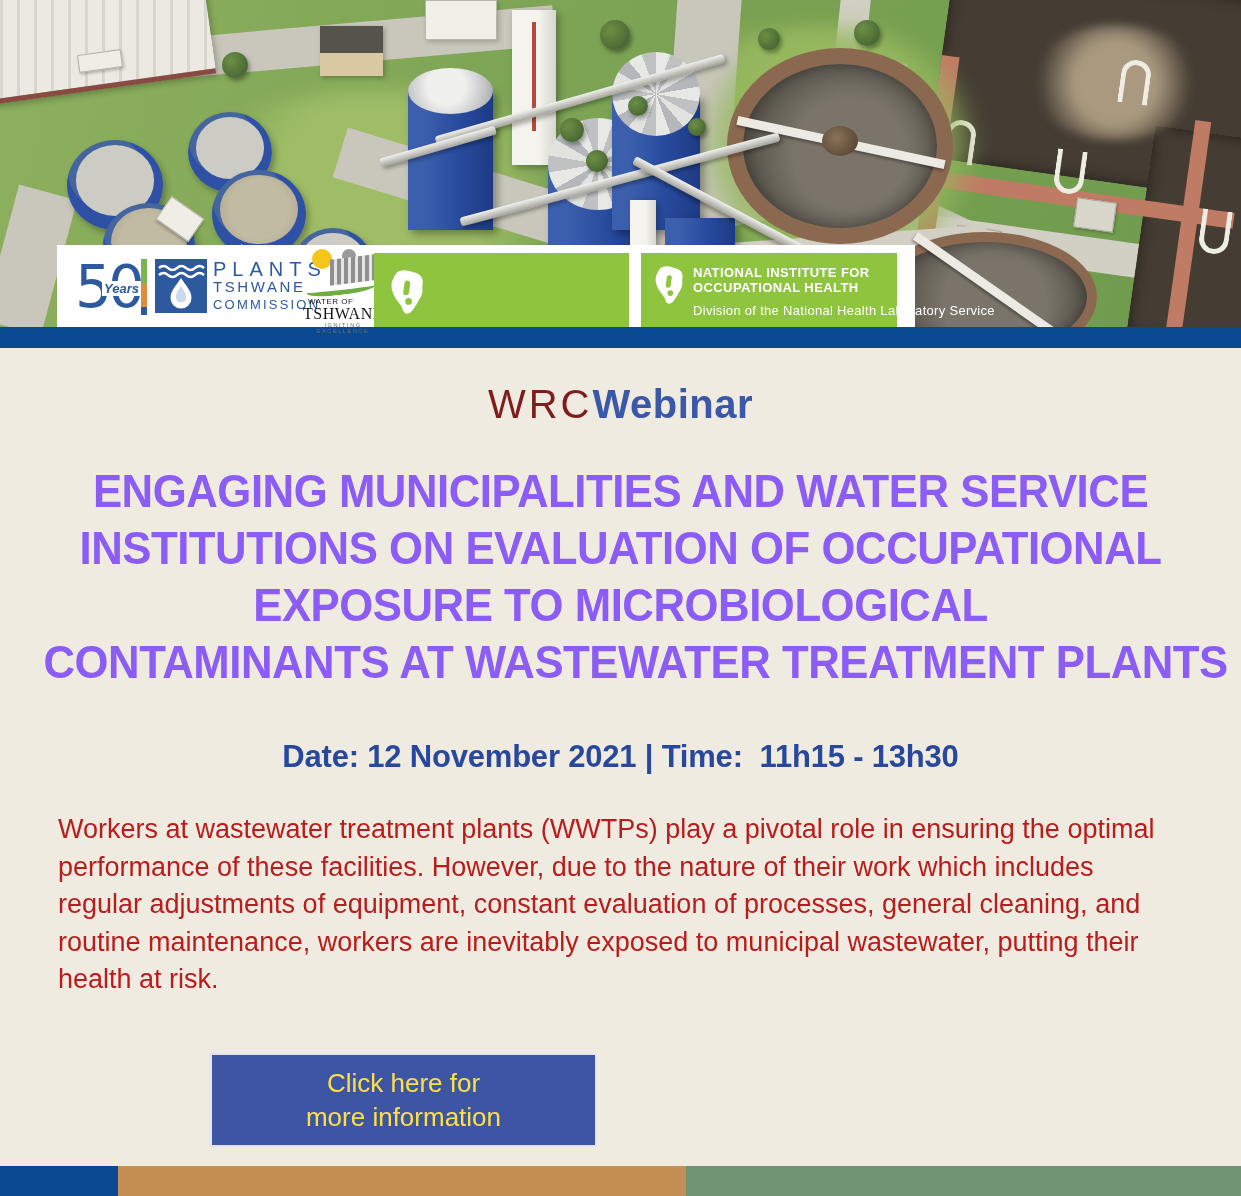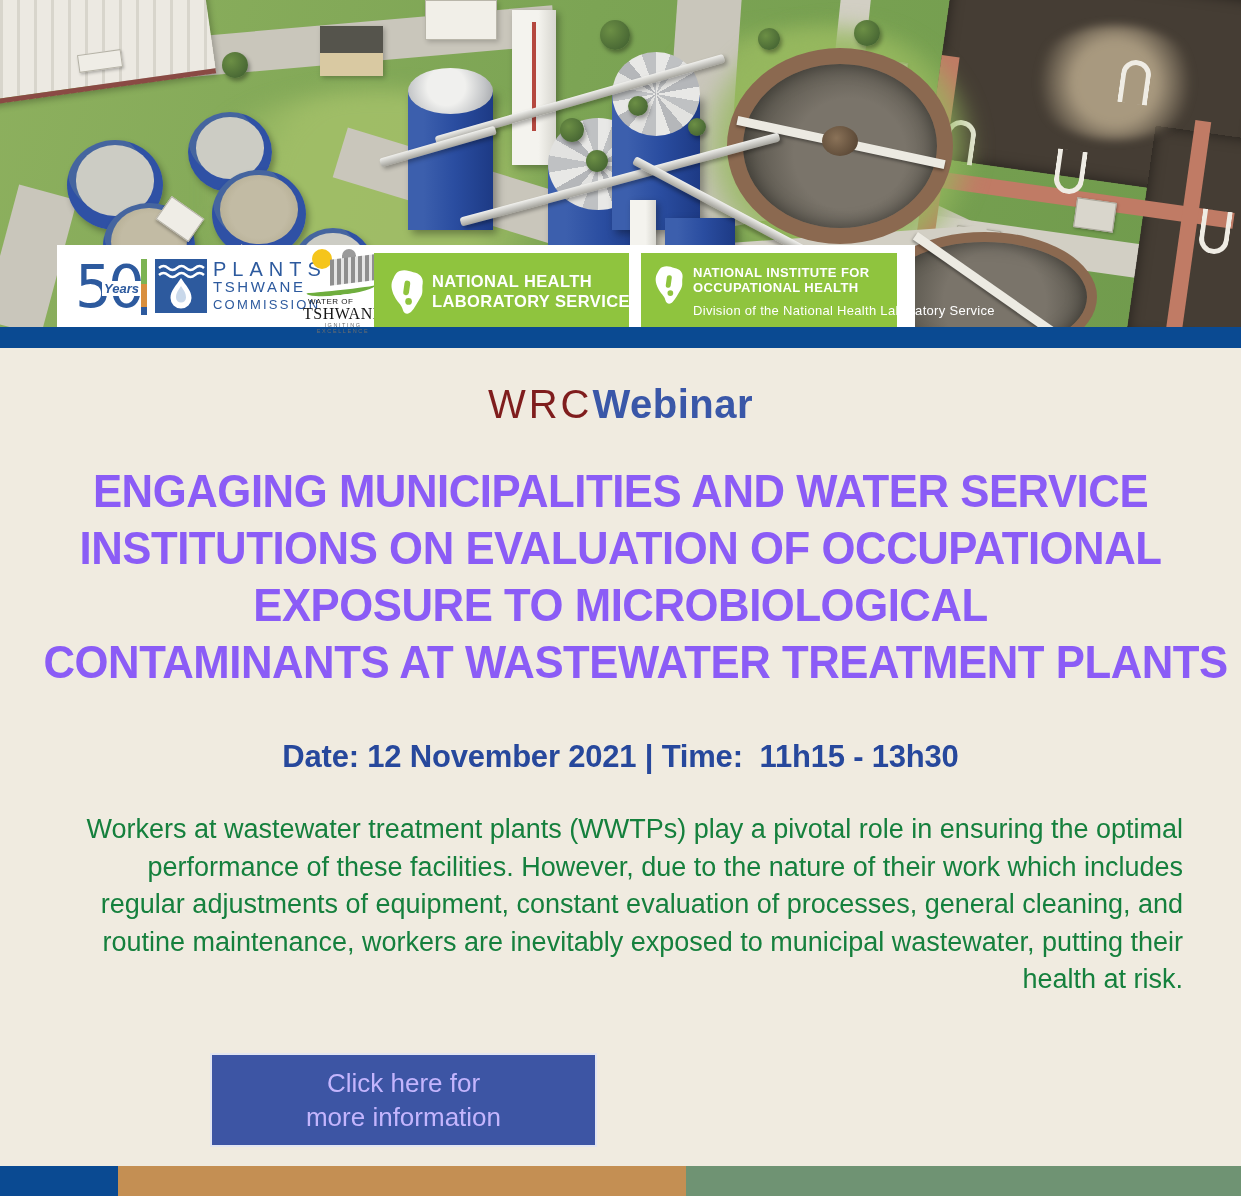--- a/index.html
+++ b/index.html
@@ -87,26 +87,26 @@
   
   .kicker { position:absolute; top:382px; width:100%; text-align:center; font-size:40px; z-index:2; }
   .kicker-prefix { color:#7f1d1d; font-weight:400; letter-spacing:3px; }
   .kicker-suffix { color:#3a57a8; font-weight:700; letter-spacing:.5px; }
 
   .title { position:absolute; top:462px; width:100%; text-align:center; color:#8b5cf6; font-weight:700; font-size:47px; line-height:57px; z-index:2; }
   .title-line { transform:scaleX(.93); transform-origin:center; white-space:nowrap; letter-spacing:-.5px; }
 
   .datetime { position:absolute; top:739px; width:100%; text-align:center; color:#27489c; font-weight:700; font-size:31px; letter-spacing:-.2px; white-space:pre; z-index:2; }
 
-  .body-text { position:absolute; top:811px; left:50%; transform:translateX(-50%); width:1125px; text-align:right; font-size:27px; line-height:37.5px; color:#15803d; z-index:2; }
+  .body-text { position:absolute; top:811px; left:50%; transform:translateX(-50%); width:1125px; text-align:left; font-size:27px; line-height:37.5px; color:#b91c1c; z-index:2; }
 
   .cta-button {
     position:absolute; left:210px; top:1053px; width:387px; height:94px;
     background:#3d55a4; border:2px solid rgba(255,255,255,.85);
-    color:#c4b5fd; font-size:26px; line-height:34px; text-align:center;
+    color:#fde047; font-size:26px; line-height:34px; text-align:center;
     display:flex; align-items:center; justify-content:center;
     white-space:pre-line; cursor:pointer; z-index:2;
     font-family:"Liberation Sans",sans-serif;
   }
 </style>
 </head>
 <body>
 
 <div class="page">
 
@@ -231,24 +231,20 @@
       <div class="tsh-name">TSHWANE</div>
       <div class="tsh-tag">IGNITING EXCELLENCE</div>
     </div>
 
     <div class="green-box nhls-box">
       <svg class="africa" style="left:12px;top:16px;" width="42" height="46" viewBox="0 0 40 44">
         <path d="M13 2 C18 0 22 2 26 3 C32 4 36 8 35 14 C34 19 36 22 33 27 C30 32 27 38 24 41 C21 44 17 43 16 39 C15 34 10 31 8 26 C5 20 4 14 7 9 C9 5 10 3 13 2 Z" fill="#ffffff"></path>
         <rect x="17" y="11" width="5.5" height="14" rx="2.7" fill="#8fc43e" transform="rotate(8 19 18)"></rect>
         <circle cx="21.5" cy="31" r="3.2" fill="#8fc43e"></circle>
       </svg>
-      <div class="nhls-text">
-        <div>NATIONAL HEALTH</div>
-        <div>LABORATORY SERVICE</div>
-      </div>
     </div>
 
     <div class="green-box nioh-box">
       <svg class="africa" style="left:10px;top:12px;" width="36" height="40" viewBox="0 0 40 44">
         <path d="M13 2 C18 0 22 2 26 3 C32 4 36 8 35 14 C34 19 36 22 33 27 C30 32 27 38 24 41 C21 44 17 43 16 39 C15 34 10 31 8 26 C5 20 4 14 7 9 C9 5 10 3 13 2 Z" fill="#ffffff"></path>
         <rect x="17" y="11" width="5.5" height="14" rx="2.7" fill="#8fc43e" transform="rotate(8 19 18)"></rect>
         <circle cx="21.5" cy="31" r="3.2" fill="#8fc43e"></circle>
       </svg>
       <div class="nioh-text">
         <div>NATIONAL INSTITUTE FOR</div>

